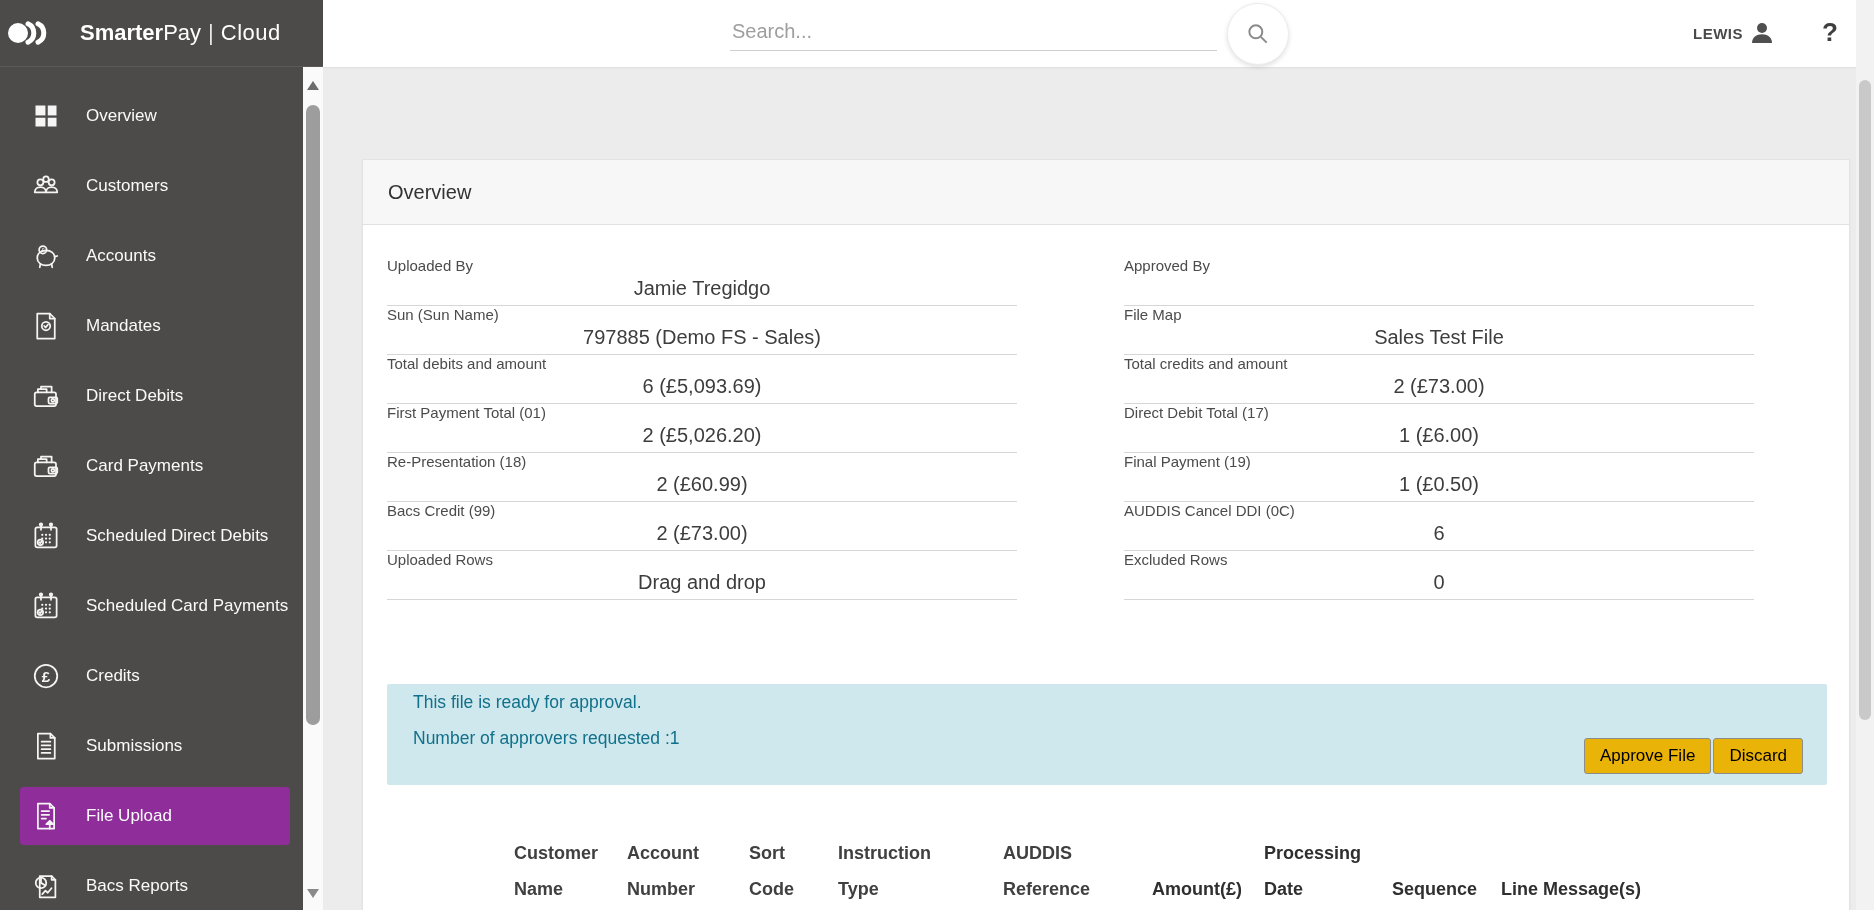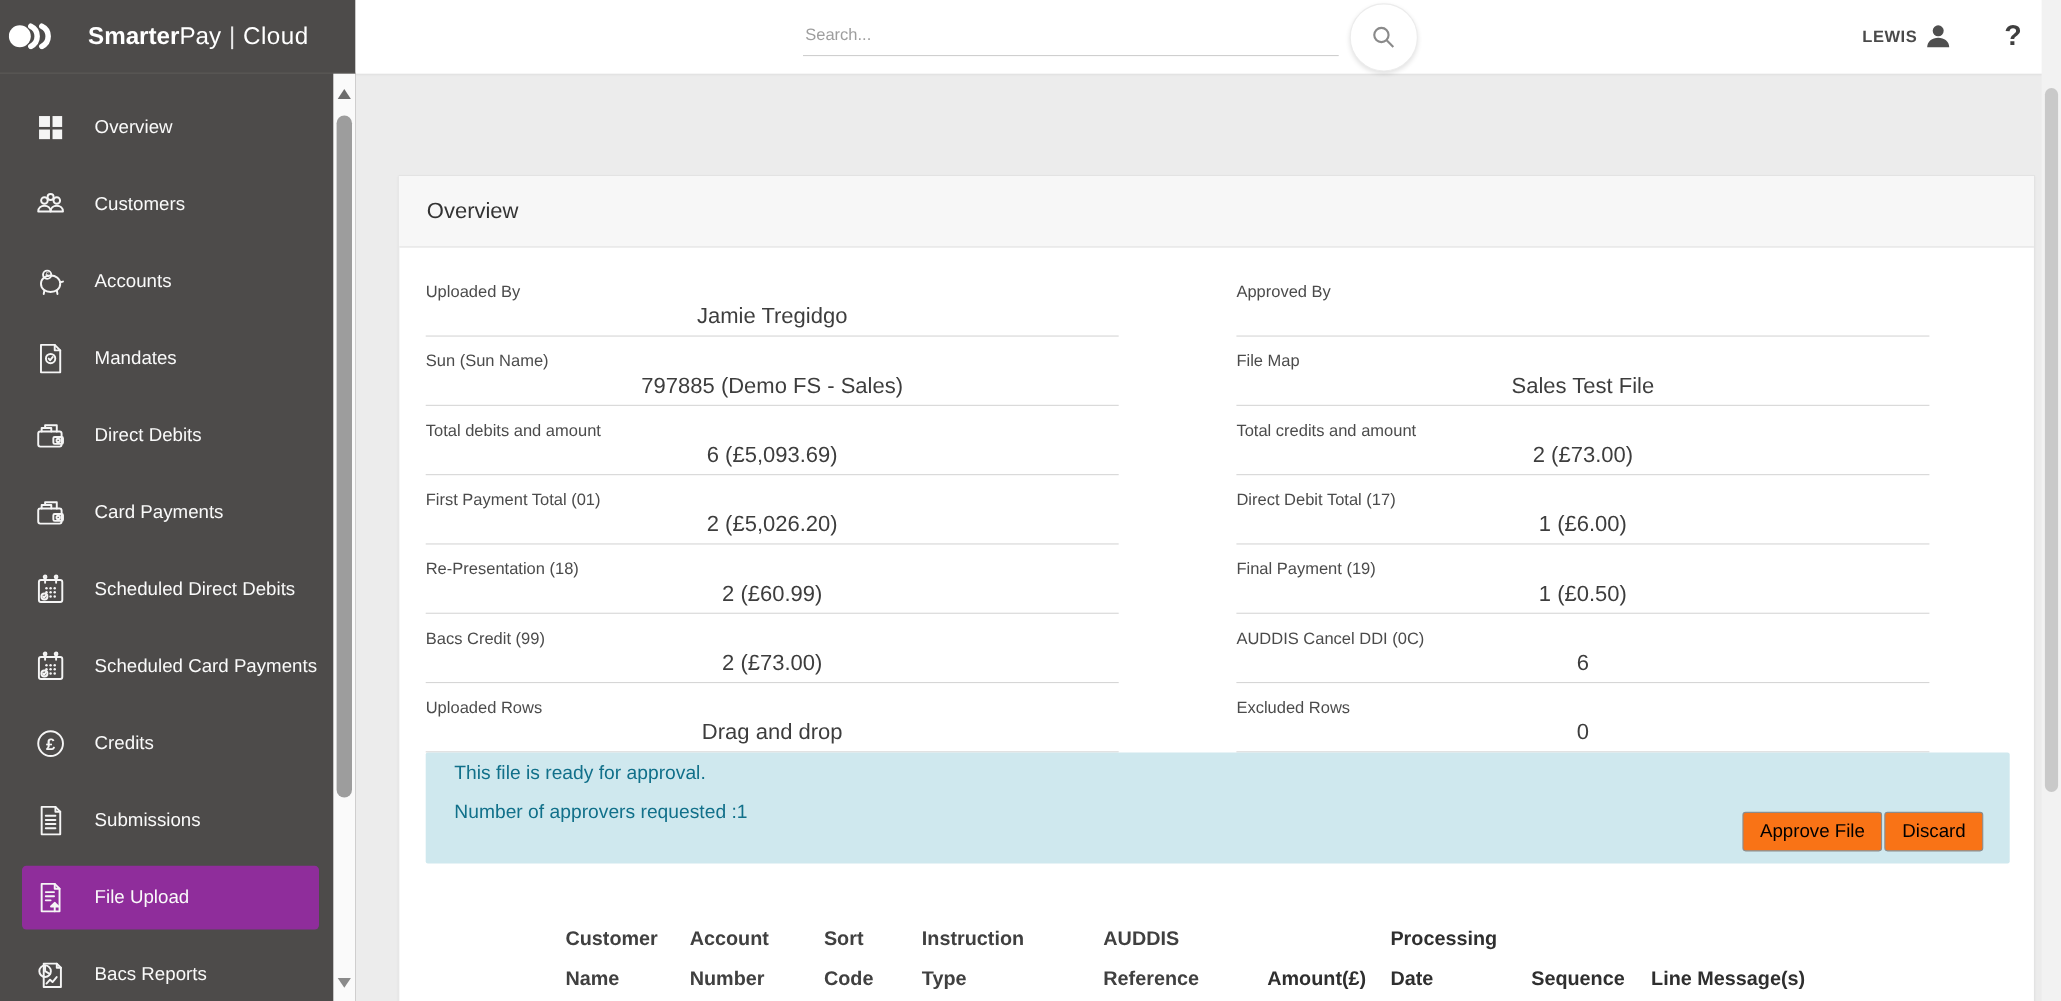--- a/index.html
+++ b/index.html
@@ -4,21 +4,21 @@
 <style>
   html,body{margin:0;padding:0;}
   body{width:1874px;height:910px;overflow:hidden;background:#ececec;
        font-family:"Liberation Sans",sans-serif;position:relative;}
   .app{position:absolute;inset:0;}
 
   
   .topbar{position:absolute;left:0;top:0;width:1874px;height:67px;background:#ffffff;
           box-shadow:0 1px 2px rgba(0,0,0,.06);z-index:2;}
   .search-input{position:absolute;left:730px;top:12px;width:483px;height:36px;border:none;
-          border-bottom:1px solid #cfcfcf;outline:none;font-size:15px;color:#444;
+          border-bottom:1px solid #cfcfcf;outline:none;font-size:20px;color:#444;
           font-family:"Liberation Sans",sans-serif;background:transparent;}
   .search-input::placeholder{color:#9e9e9e;}
   .search-btn{position:absolute;left:1227px;top:3px;width:60px;height:60px;border-radius:50%;
           background:#fff;border:1px solid #ececec;box-shadow:0 2px 5px rgba(0,0,0,.12);
           display:flex;align-items:center;justify-content:center;cursor:pointer;}
   .user-name{position:absolute;left:1693px;top:0;height:67px;line-height:67px;
           font-size:15px;color:#4a4a4a;letter-spacing:.5px;cursor:pointer;font-weight:bold;}
   .user-ic{position:absolute;left:1747px;top:18px;cursor:pointer;}
   .help{position:absolute;left:1822px;top:0;height:67px;line-height:64px;font-size:26px;
         font-weight:600;color:#3f3f3f;cursor:pointer;}
@@ -50,32 +50,32 @@
   .mscroll{position:absolute;right:0;top:0;width:18px;height:910px;background:#f2f2f2;z-index:4;}
   .mscroll .thumb{position:absolute;top:80px;left:3px;width:12px;height:640px;border-radius:6px;background:#c9c9c9;}
 
   
   .card{position:absolute;left:362px;top:159px;width:1488px;height:780px;background:#fff;
         border:1px solid #e3e3e3;box-sizing:border-box;box-shadow:0 1px 2px rgba(0,0,0,.05);}
   .card-h{height:64px;background:#f7f7f7;border-bottom:1px solid #e1e1e1;
           line-height:64px;padding-left:25px;font-size:20px;color:#333;}
   .col{position:absolute;top:97px;width:630px;}
   .col.left{left:24px;} .col.right{left:761px;}
-  .field{margin-bottom:14px;}
+  .field{}
   .field .lbl{font-size:15px;color:#4b4b4b;height:20px;}
   .field .val{font-size:20px;color:#3d3d3d;text-align:center;height:26px;
               border-bottom:1px solid #d6d6d6;padding-bottom:2px;}
 
   
   .banner{position:absolute;left:24px;top:524px;width:1440px;height:101px;background:#cfe8ee;border-radius:2px;}
   .banner p{margin:0;padding-left:26px;font-size:17.5px;color:#11708a;line-height:36px;}
   .banner p:first-child{padding-top:0;}
   .btns{position:absolute;right:24px;bottom:11px;display:flex;gap:2px;}
   .btns button{font-family:"Liberation Sans",sans-serif;font-size:17px;color:#000;
-      background:#f97316;border:1px solid #8c8c8c;border-radius:3px;padding:7px 15px;cursor:pointer;}
+      background:#eab308;border:1px solid #8c8c8c;border-radius:3px;padding:7px 15px;cursor:pointer;}
 
   
   .thead{position:absolute;left:0;top:680px;width:100%;height:75px;}
   .th{position:absolute;bottom:8px;font-size:18px;font-weight:bold;line-height:36px;color:#2f2f2f;}
   .th.link{color:#404040;cursor:pointer;}
 </style>
 </head>
 <body>
 
 <div class="app">

